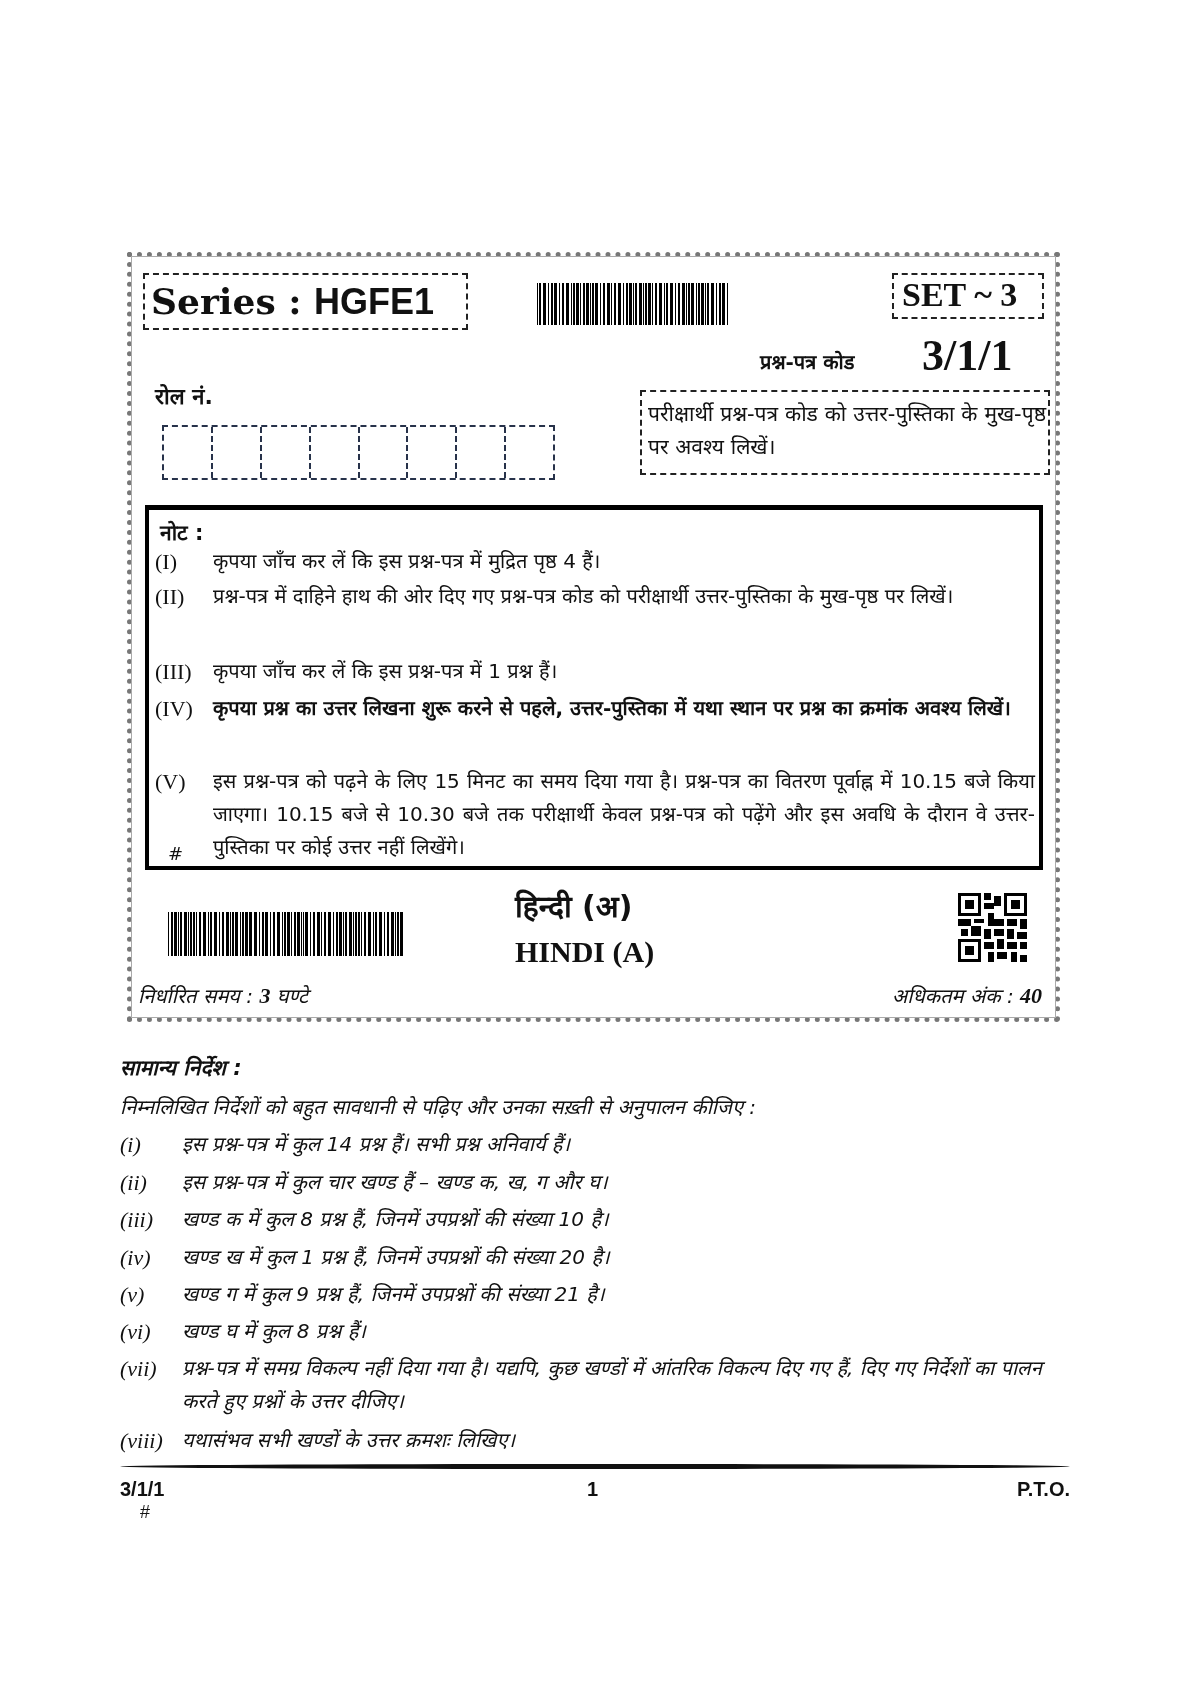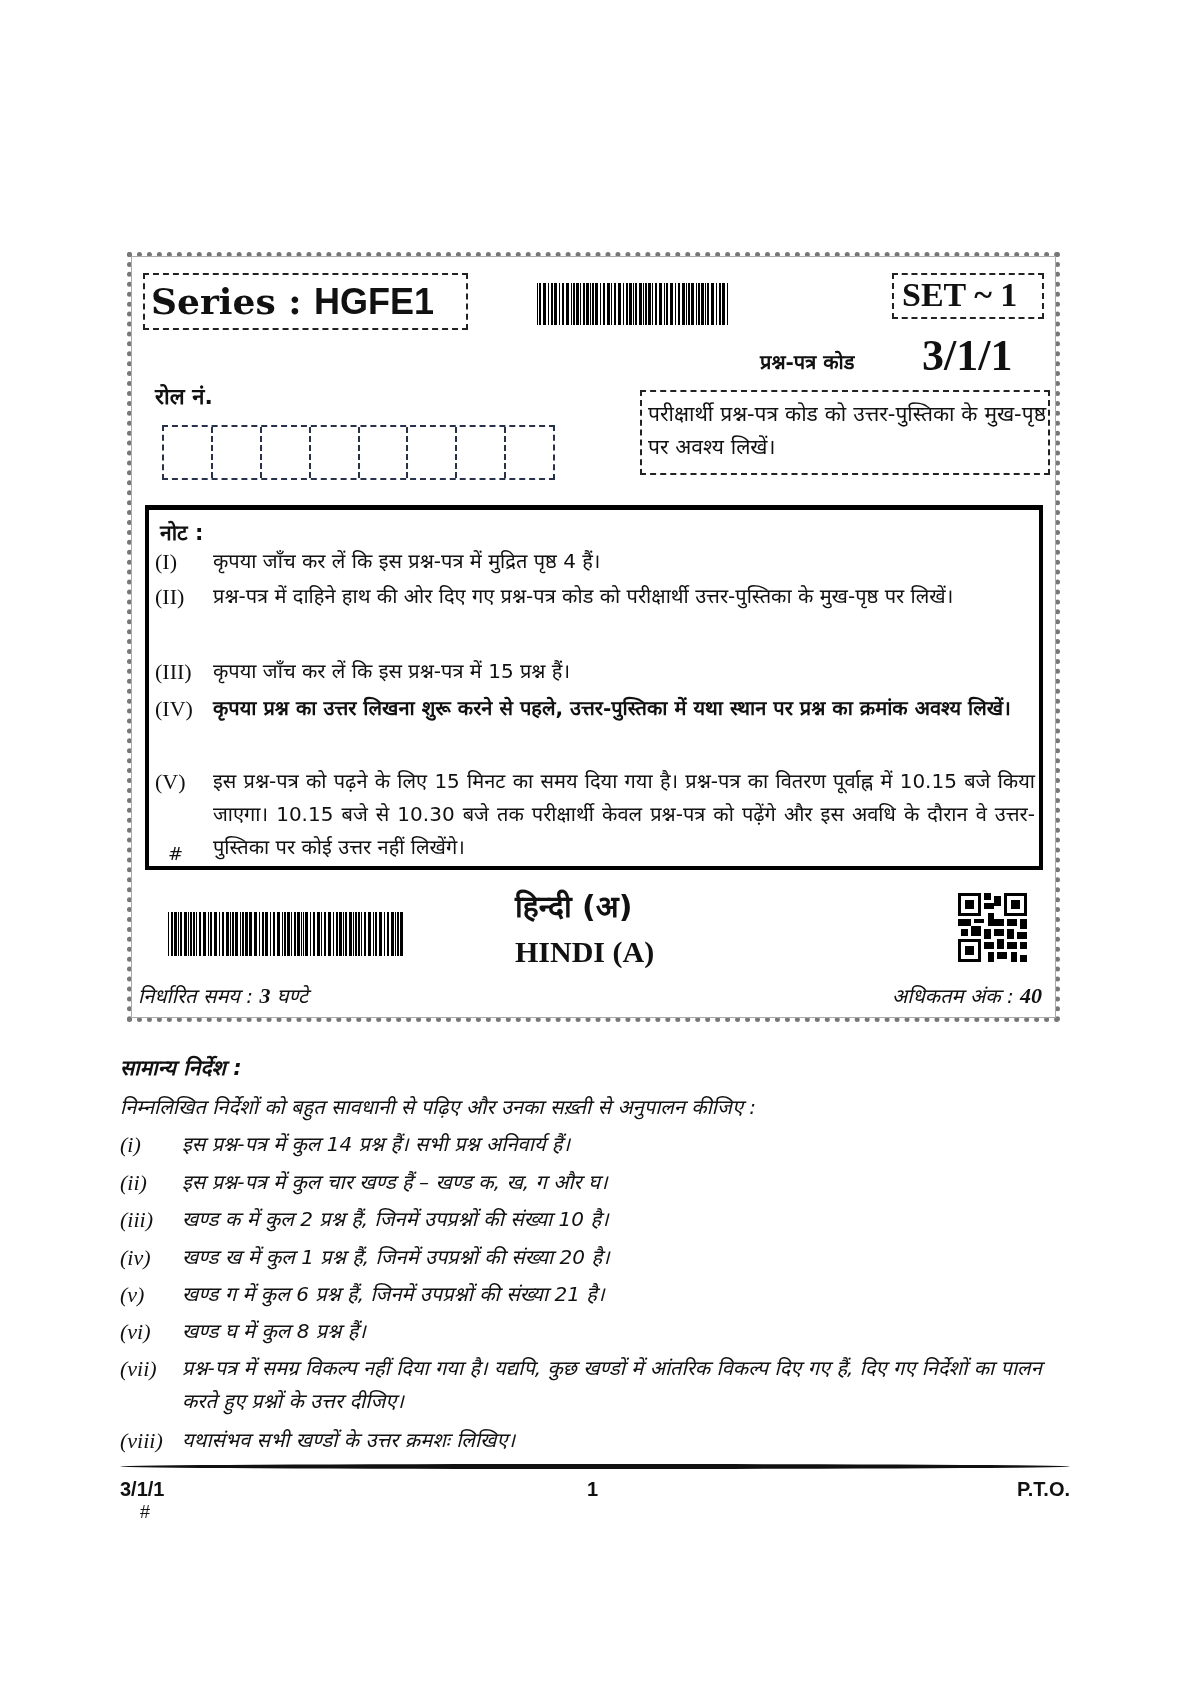--- a/index.html
+++ b/index.html
@@ -148,21 +148,21 @@
     <span style="width: 1px; margin-right: 1px;"></span>
     <span style="width: 2px; margin-right: 2px;"></span>
     <span style="width: 3px; margin-right: 2px;"></span>
     <span style="width: 1px; margin-right: 2px;"></span>
     <span style="width: 2px; margin-right: 1px;"></span>
     <span style="width: 3px; margin-right: 2px;"></span>
     <span style="width: 1px; margin-right: 2px;"></span>
   </div>
 
 <div class="dashbox set"></div>
-<div class="set-text">SET ~ 1</div>
+<div class="set-text">SET ~ 3</div>
 
 <div class="qcode-label">प्रश्न-पत्र कोड</div>
 <div class="qcode-val">3/1/1</div>
 
 <div class="roll-label">रोल नं.</div>
 <div class="roll-grid" id="roll-grid">
     <div class="roll-cell"></div>
     <div class="roll-cell"></div>
     <div class="roll-cell"></div>
     <div class="roll-cell"></div>
@@ -181,21 +181,21 @@
 <div class="note-item" style="top:545px;">
   <span class="num">(I)</span>
   <span class="txt">कृपया जाँच कर लें कि इस प्रश्न-पत्र में मुद्रित पृष्ठ 4 हैं।</span>
 </div>
 <div class="note-item" style="top:580px;">
   <span class="num">(II)</span>
   <span class="txt">प्रश्न-पत्र में दाहिने हाथ की ओर दिए गए प्रश्न-पत्र कोड को परीक्षार्थी उत्तर-पुस्तिका के मुख-पृष्ठ पर लिखें।</span>
 </div>
 <div class="note-item" style="top:655px;">
   <span class="num">(III)</span>
-  <span class="txt">कृपया जाँच कर लें कि इस प्रश्न-पत्र में 15 प्रश्न हैं।</span>
+  <span class="txt">कृपया जाँच कर लें कि इस प्रश्न-पत्र में 1 प्रश्न हैं।</span>
 </div>
 <div class="note-item bold" style="top:692px;">
   <span class="num">(IV)</span>
   <span class="txt">कृपया प्रश्न का उत्तर लिखना शुरू करने से पहले, उत्तर-पुस्तिका में यथा स्थान पर प्रश्न का क्रमांक अवश्य लिखें।</span>
 </div>
 <div class="note-item" style="top:765px;">
   <span class="num">(V)</span>
   <span class="txt">इस प्रश्न-पत्र को पढ़ने के लिए 15 मिनट का समय दिया गया है। प्रश्न-पत्र का वितरण पूर्वाह्न में 10.15 बजे किया जाएगा। 10.15 बजे से 10.30 बजे तक परीक्षार्थी केवल प्रश्न-पत्र को पढ़ेंगे और इस अवधि के दौरान वे उत्तर-पुस्तिका पर कोई उत्तर नहीं लिखेंगे।</span>
 </div>
 <div class="hash">#</div>
@@ -323,29 +323,29 @@
 <div class="gi-item" style="top:1128px;">
   <span class="num">(i)</span>
   <span class="txt">इस प्रश्न-पत्र में कुल 14 प्रश्न हैं। सभी प्रश्न अनिवार्य हैं।</span>
 </div>
 <div class="gi-item" style="top:1166px;">
   <span class="num">(ii)</span>
   <span class="txt">इस प्रश्न-पत्र में कुल चार खण्ड हैं – खण्ड क, ख, ग और घ।</span>
 </div>
 <div class="gi-item" style="top:1203px;">
   <span class="num">(iii)</span>
-  <span class="txt">खण्ड क में कुल 2 प्रश्न हैं, जिनमें उपप्रश्नों की संख्या 10 है।</span>
+  <span class="txt">खण्ड क में कुल 8 प्रश्न हैं, जिनमें उपप्रश्नों की संख्या 10 है।</span>
 </div>
 <div class="gi-item" style="top:1241px;">
   <span class="num">(iv)</span>
   <span class="txt">खण्ड ख में कुल 1 प्रश्न हैं, जिनमें उपप्रश्नों की संख्या 20 है।</span>
 </div>
 <div class="gi-item" style="top:1278px;">
   <span class="num">(v)</span>
-  <span class="txt">खण्ड ग में कुल 6 प्रश्न हैं, जिनमें उपप्रश्नों की संख्या 21 है।</span>
+  <span class="txt">खण्ड ग में कुल 9 प्रश्न हैं, जिनमें उपप्रश्नों की संख्या 21 है।</span>
 </div>
 <div class="gi-item" style="top:1315px;">
   <span class="num">(vi)</span>
   <span class="txt">खण्ड घ में कुल 8 प्रश्न हैं।</span>
 </div>
 <div class="gi-item" style="top:1352px;">
   <span class="num">(vii)</span>
   <span class="txt">प्रश्न-पत्र में समग्र विकल्प नहीं दिया गया है। यद्यपि, कुछ खण्डों में आंतरिक विकल्प दिए गए हैं, दिए गए निर्देशों का पालन करते हुए प्रश्नों के उत्तर दीजिए।</span>
 </div>
 <div class="gi-item" style="top:1424px;">

